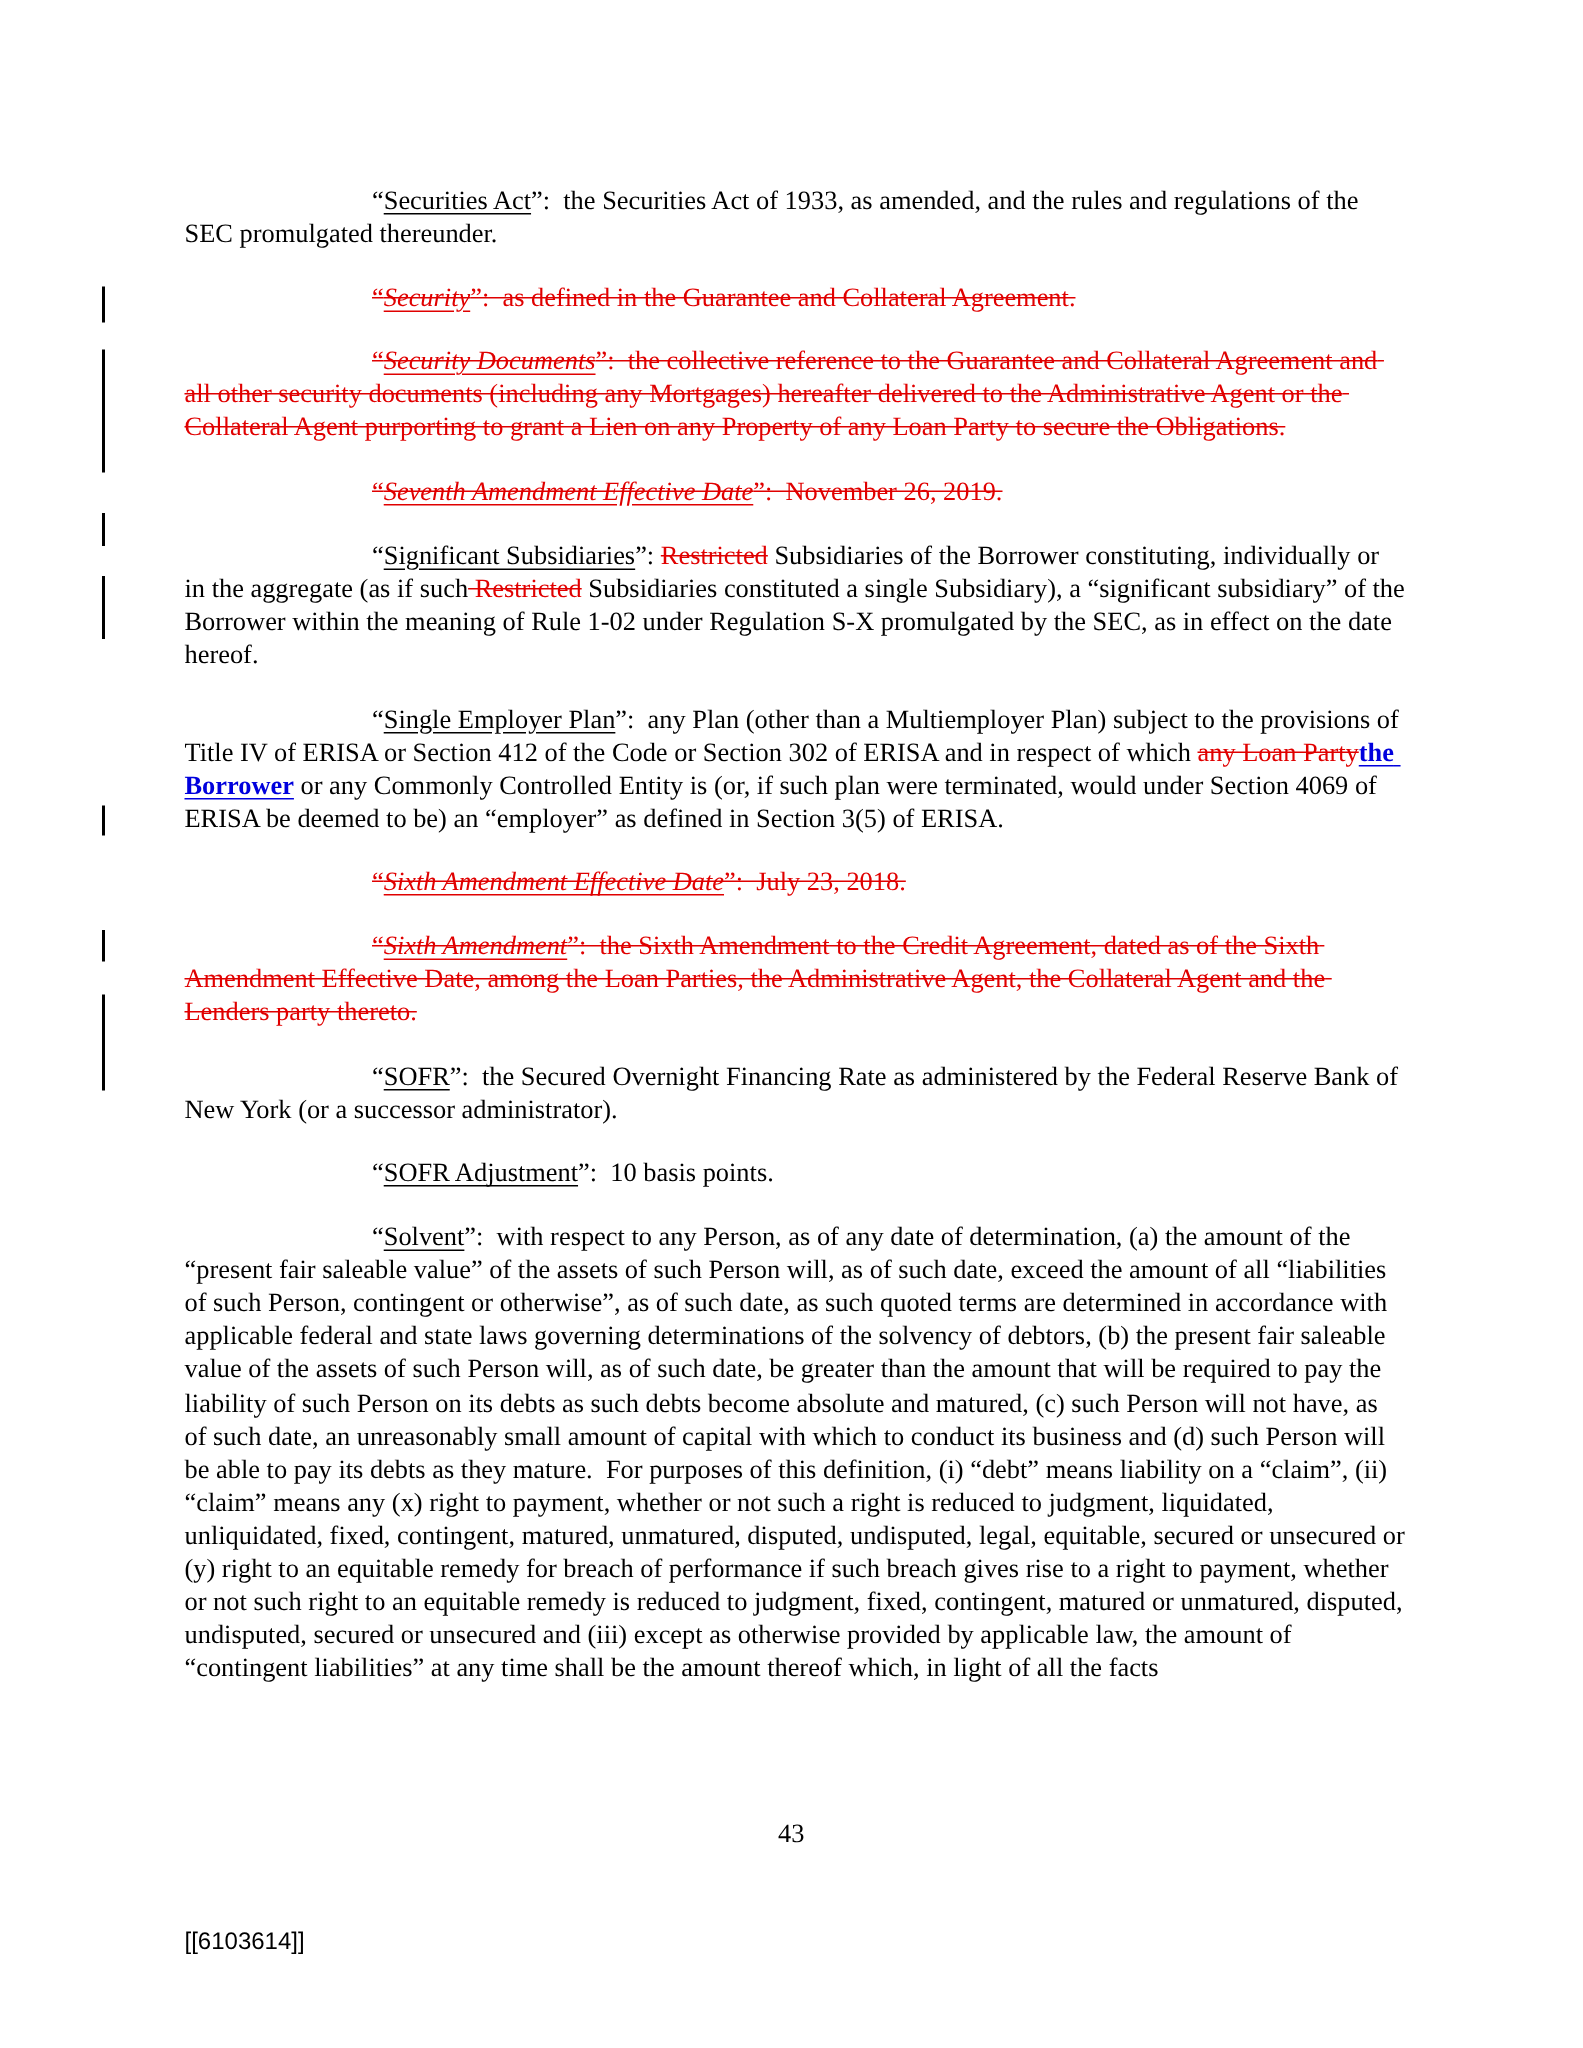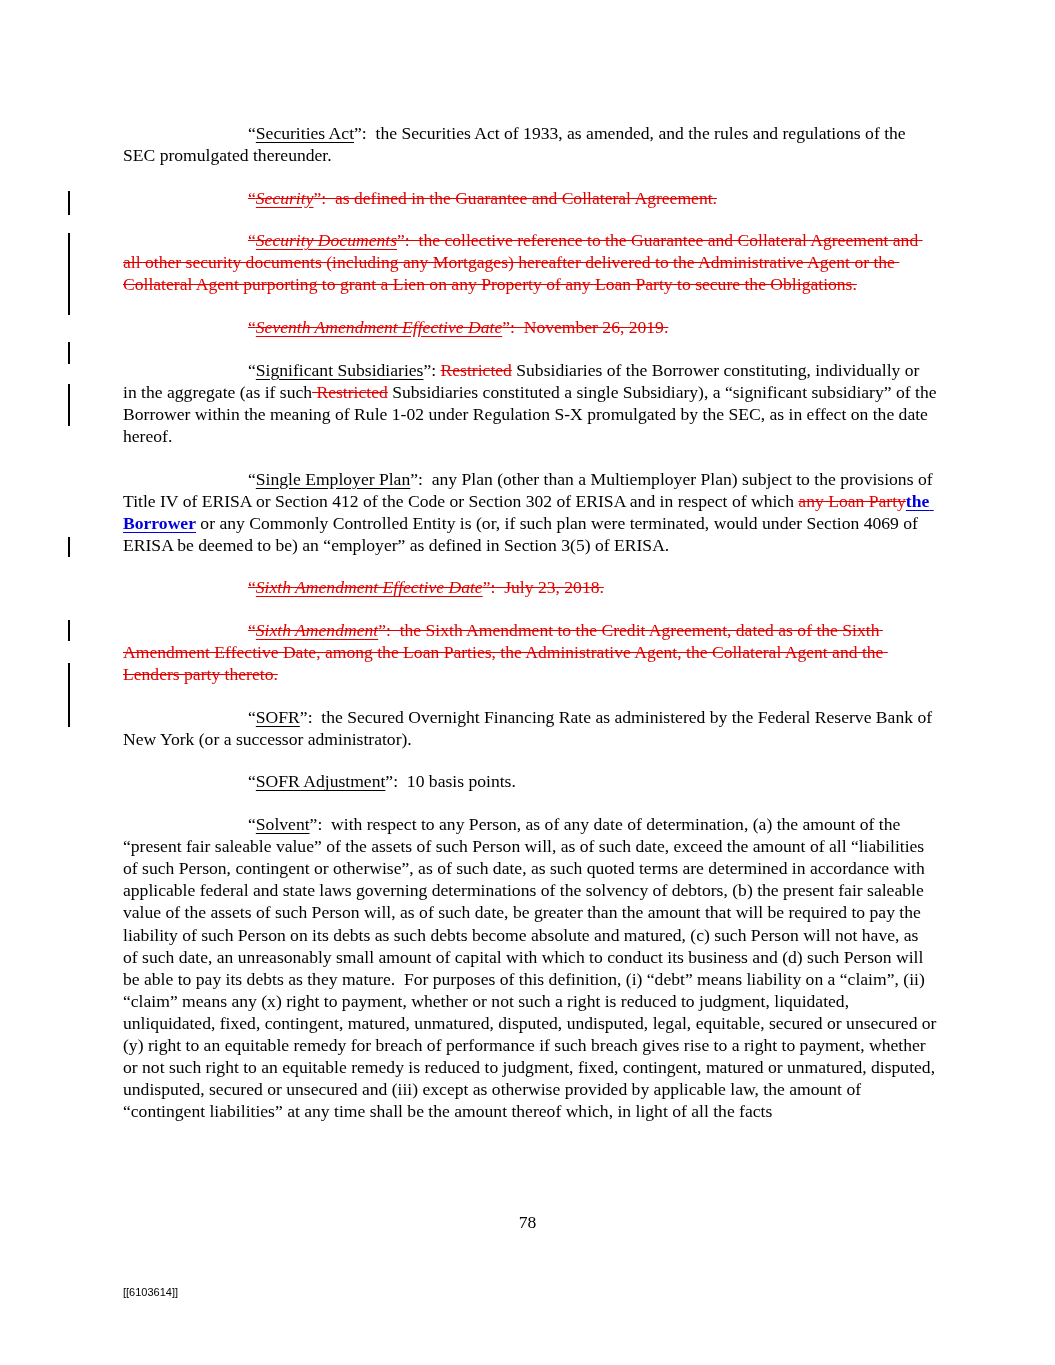--- a/index.html
+++ b/index.html
@@ -62,33 +62,33 @@
     top: 1212px;
     width: 100%;
     text-align: center;
     font-size: 17.6px;
   }
   .doc-footer {
     position: absolute;
     left: 123px;
     top: 1286px;
     font-family: "Liberation Sans", sans-serif;
-    font-size: 11px;
+    font-size: 16px;
     color: #000000;
   }
 </style>
 </head>
 <body>
 
 <div class="page">
   <div>
       <div class="change-bar" style="top: 191px; height: 24px; background: rgb(0, 0, 0);"></div>
       <div class="change-bar" style="top: 233px; height: 82px; background: rgb(0, 0, 0);"></div>
       <div class="change-bar" style="top: 342px; height: 22px; background: rgb(0, 0, 0);"></div>
       <div class="change-bar" style="top: 384px; height: 42px; background: rgb(0, 0, 0);"></div>
       <div class="change-bar" style="top: 537px; height: 20px; background: rgb(0, 0, 0);"></div>
       <div class="change-bar" style="top: 620px; height: 21px; background: rgb(0, 0, 0);"></div>
       <div class="change-bar" style="top: 663px; height: 64px; background: rgb(0, 0, 0);"></div>
     </div>
   <div class="body-text"><p class="para"><span class="seg normal">“</span><span class="seg term">Securities Act</span><span class="seg normal">”:  the Securities Act of 1933, as amended, and the rules and regulations of the SEC promulgated thereunder.</span></p><p class="para"><span class="seg del">“</span><span class="seg term-del">Security</span><span class="seg del">”:  as defined in the Guarantee and Collateral Agreement.</span></p><p class="para"><span class="seg del">“</span><span class="seg term-del">Security Documents</span><span class="seg del">”:  the collective reference to the Guarantee and Collateral Agreement and all other security documents (including any Mortgages) hereafter delivered to the Administrative Agent or the Collateral Agent purporting to grant a Lien on any Property of any Loan Party to secure the Obligations.</span></p><p class="para"><span class="seg del">“</span><span class="seg term-del">Seventh Amendment Effective Date</span><span class="seg del">”:  November 26, 2019.</span></p><p class="para"><span class="seg normal">“</span><span class="seg term">Significant Subsidiaries</span><span class="seg normal">”: </span><span class="seg del">Restricted</span><span class="seg normal"> Subsidiaries of the Borrower constituting, individually or in the aggregate (as if such</span><span class="seg del"> Restricted</span><span class="seg normal"> Subsidiaries constituted a single Subsidiary), a “significant subsidiary” of the Borrower within the meaning of Rule 1-02 under Regulation S-X promulgated by the SEC, as in effect on the date hereof.</span></p><p class="para"><span class="seg normal">“</span><span class="seg term">Single Employer Plan</span><span class="seg normal">”:  any Plan (other than a Multiemployer Plan) subject to the provisions of Title IV of ERISA or Section 412 of the Code or Section 302 of ERISA and in respect of which </span><span class="seg del">any Loan Party</span><span class="seg ins">the Borrower</span><span class="seg normal"> or any Commonly Controlled Entity is (or, if such plan were terminated, would under Section 4069 of ERISA be deemed to be) an “employer” as defined in Section 3(5) of ERISA.</span></p><p class="para"><span class="seg del">“</span><span class="seg term-del">Sixth Amendment Effective Date</span><span class="seg del">”:  July 23, 2018.</span></p><p class="para"><span class="seg del">“</span><span class="seg term-del">Sixth Amendment</span><span class="seg del">”:  the Sixth Amendment to the Credit Agreement, dated as of the Sixth Amendment Effective Date, among the Loan Parties, the Administrative Agent, the Collateral Agent and the Lenders party thereto.</span></p><p class="para"><span class="seg normal">“</span><span class="seg term">SOFR</span><span class="seg normal">”:  the Secured Overnight Financing Rate as administered by the Federal Reserve Bank of New York (or a successor administrator).</span></p><p class="para"><span class="seg normal">“</span><span class="seg term">SOFR Adjustment</span><span class="seg normal">”:  10 basis points.</span></p><p class="para"><span class="seg normal">“</span><span class="seg term">Solvent</span><span class="seg normal">”:  with respect to any Person, as of any date of determination, (a) the amount of the “present fair saleable value” of the assets of such Person will, as of such date, exceed the amount of all “liabilities of such Person, contingent or otherwise”, as of such date, as such quoted terms are determined in accordance with applicable federal and state laws governing determinations of the solvency of debtors, (b) the present fair saleable value of the assets of such Person will, as of such date, be greater than the amount that will be required to pay the liability of such Person on its debts as such debts become absolute and matured, (c) such Person will not have, as of such date, an unreasonably small amount of capital with which to conduct its business and (d) such Person will be able to pay its debts as they mature.  For purposes of this definition, (i) “debt” means liability on a “claim”, (ii) “claim” means any (x) right to payment, whether or not such a right is reduced to judgment, liquidated, unliquidated, fixed, contingent, matured, unmatured, disputed, undisputed, legal, equitable, secured or unsecured or (y) right to an equitable remedy for breach of performance if such breach gives rise to a right to payment, whether or not such right to an equitable remedy is reduced to judgment, fixed, contingent, matured or unmatured, disputed, undisputed, secured or unsecured and (iii) except as otherwise provided by applicable law, the amount of “contingent liabilities” at any time shall be the amount thereof which, in light of all the facts</span></p></div>
-  <div class="page-number">78</div>
+  <div class="page-number">43</div>
   <div class="doc-footer">[[6103614]]</div>
 </div>
 
 </body></html>

